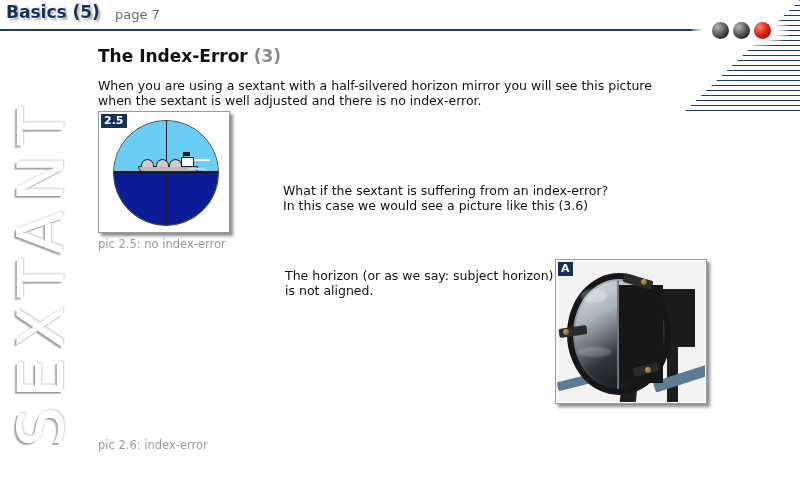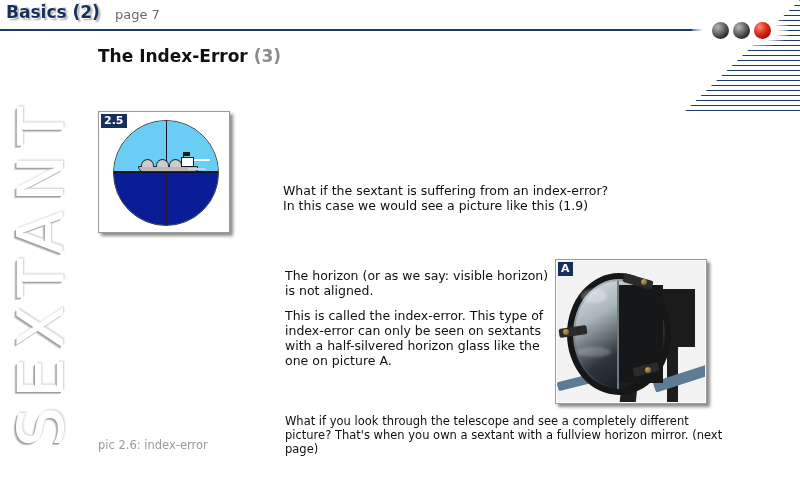--- a/index.html
+++ b/index.html
@@ -302,40 +302,42 @@
     position: absolute;
     background: rgba(255,255,255,0.55);
     border-radius: 50%;
     filter: blur(1px);
   }
 </style>
 </head>
 <body>
 
 <div id="header">
-  <div id="header-title">Basics (2)</div>
+  <div id="header-title">Basics (5)</div>
   <div id="header-page">page 7</div>
 </div>
 
 <div id="deco">
   <div id="deco-stripes"></div>
   <div id="deco-glow"></div>
   <div class="ball grey" id="ball-1"></div>
   <div class="ball grey" id="ball-2"></div>
   <div class="ball red" id="ball-3"></div>
 </div>
 
 <div id="sidebar">
   <div id="sidebar-word">SEXTANT</div>
 </div>
 
 <div id="content">
 
   <div id="page-title"><span>The Index-Error </span><span class="dim">(3)</span></div>
 
+  <div class="para" id="intro-para">When you are using a sextant with a half-silvered horizon mirror you will see this picture
+when the sextant is well adjusted and there is no index-error.</div>
 
   <div class="figure-frame" style="left:18px; top:80px; width:132px; height:122px;">
     <div class="fig-badge">2.5</div>
     <div class="scope" style="left:14px; top:8px; width:106px; height:106px;">
       <div class="sky" style="top:0; height:51px;"></div>
       <div class="sea" style="top:51px; bottom:0;"></div>
       <div class="horiz-line" style="left:0; right:0; top:50px;"></div>
       <div class="vline"></div>
       <div class="ship" style="left:24px; top:33px;">
         <div class="hull"></div>
@@ -343,32 +345,29 @@
         <div class="bump b2"></div>
         <div class="bump b3"></div>
         <div class="bridge"></div>
         <div class="mast"></div>
         <div class="flag"></div>
         <div class="wake" style="left:56px; top:5px; width:16px;"></div>
         <div class="wake wake2" style="left:50px; top:14px; width:18px;"></div>
       </div>
     </div>
   </div>
+  <div class="fig-caption" style="left:18px; top:206px;">pic 2.5: no index-error</div>
 
   <div class="para" id="right-para-2">What if the sextant is suffering from an index-error?
-In this case we would see a picture like this (1.9)</div>
+In this case we would see a picture like this (3.6)</div>
 
   <div class="fig-caption" style="left:18px; top:407px;text-align:center;">pic 2.6: index-error</div>
 
-  <div class="para" id="mid-para-1">The horizon (or as we say: visible horizon)
+  <div class="para" id="mid-para-1">The horizon (or as we say: subject horizon)
 is not aligned.</div>
-  <div class="para" id="mid-para-2">This is called the index-error. This type of
-index-error can only be seen on sextants
-with a half-silvered horizon glass like the
-one on picture A.</div>
 
   <div class="figure-frame" id="photo-a-frame" style="left:475px; top:228px; width:152px; height:145px;">
     <div id="photo-a-canvas">
 
       <div class="pa-bracket" style="left:92px; top:28px; width:46px; height:58px;"></div>
       <div class="pa-arm" style="left:66px; top:78px; width:16px; height:64px; transform:rotate(6deg);"></div>
       <div class="pa-arm" style="left:110px; top:82px; width:11px; height:60px;"></div>
 
       <div class="pa-blue-bar" style="left:96px; top:112px; width:58px; height:11px; transform:rotate(-18deg);"></div>
       <div class="pa-blue-bar" style="left:0px; top:116px; width:44px; height:9px; transform:rotate(-14deg);"></div>
@@ -385,16 +384,14 @@
       <div class="pa-screw" style="left:84px; top:18px;"></div>
       <div class="pa-screw" style="left:88px; top:106px;"></div>
       <div class="pa-screw" style="left:6px; top:68px;"></div>
 
       <div class="pa-highlight" style="left:24px; top:28px; width:26px; height:14px; opacity:0.5;"></div>
       <div class="pa-highlight" style="left:20px; top:86px; width:34px; height:10px; opacity:0.35;"></div>
     </div>
     <div class="fig-badge">A</div>
   </div>
 
-  <div class="para" id="bottom-para">What if you look through the telescope and see a completely different
-picture? That's when you own a sextant with a fullview horizon mirror. (next page)</div>
 
 </div>
 
 </body></html>

